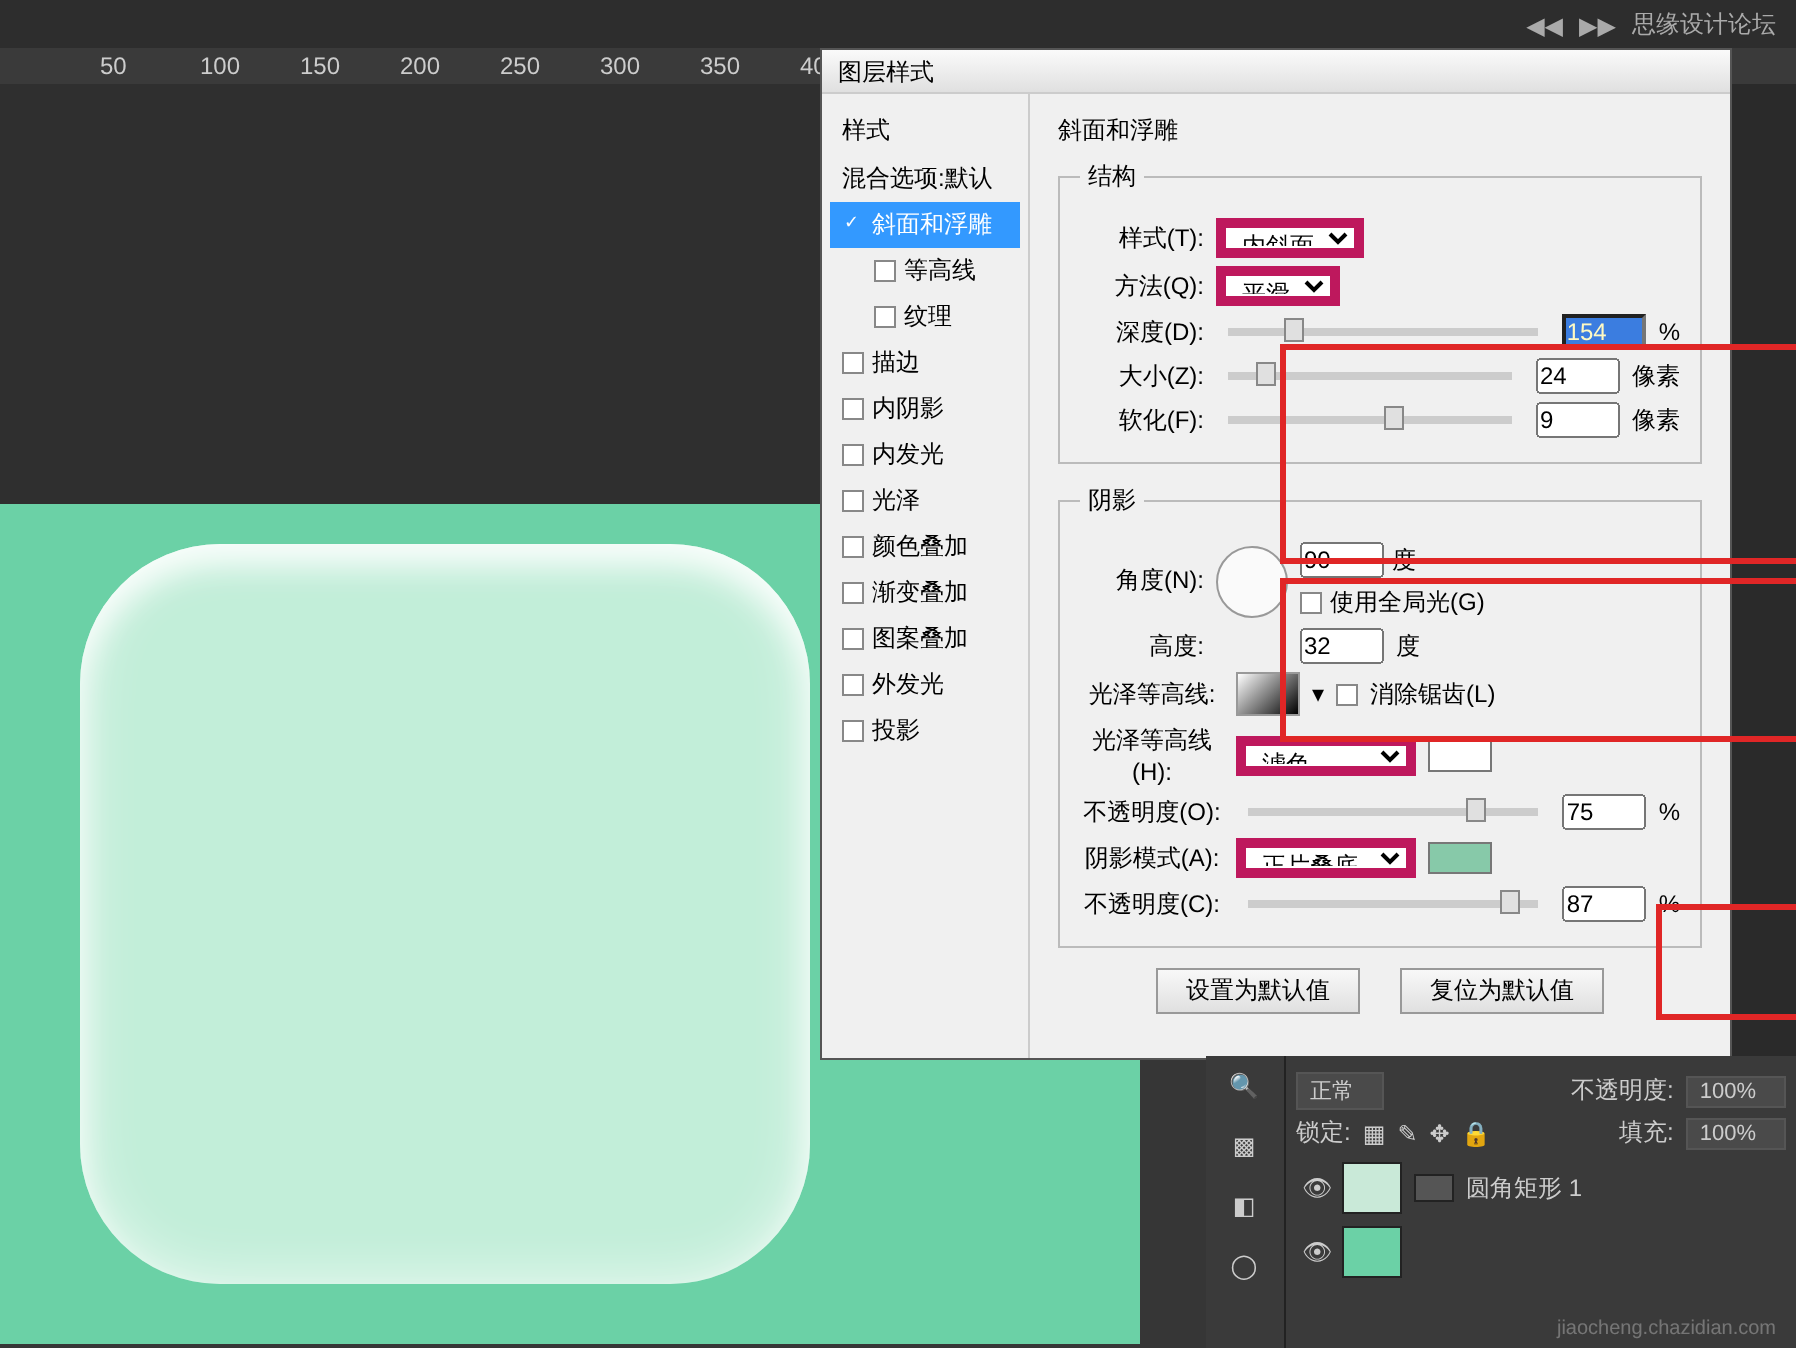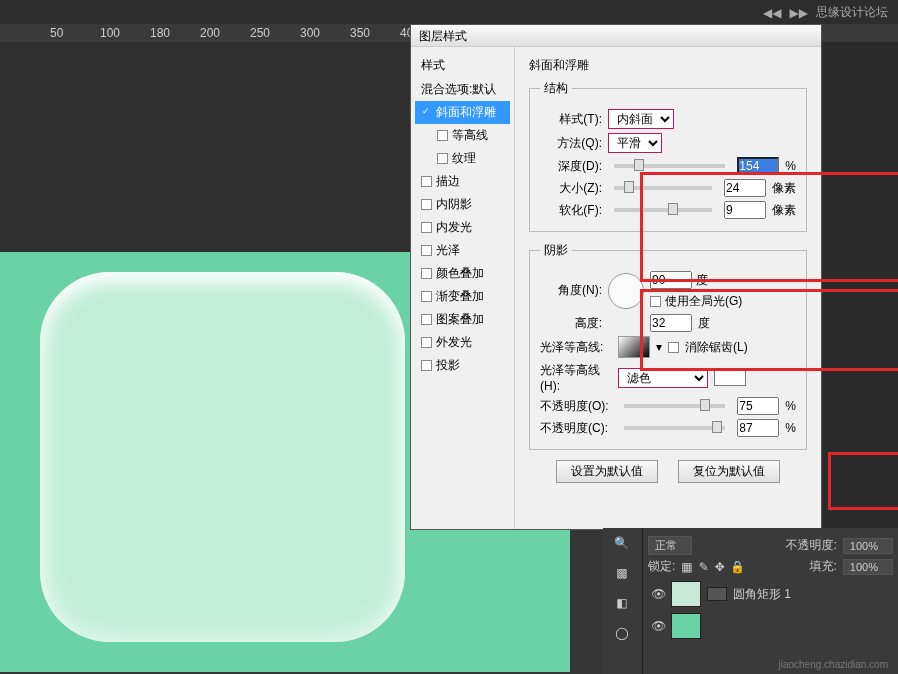--- a/index.html
+++ b/index.html
@@ -11,40 +11,40 @@
 .top-right { position: absolute; right: 10px; top: 4px; display: flex; gap: 8px; align-items: center; color: #aaa; }
 
 .ruler-h { height: 18px; background: #3a3a3a; color: #ccc; font-size: 9px; position: relative; overflow: hidden; }
 .ruler-h span { position: absolute; top: 2px; }
 
 .canvas-area { position: absolute; left: 0; top: 42px; width: 603px; height: 632px; background: #363636; }
 .canvas-dark { width: 570px; height: 210px; background: #2f2f2f; }
 .canvas-green { position: absolute; left: 0; top: 210px; width: 570px; height: 420px; background: #6bd1a6; }
 .rounded-shape { position: absolute; left: 40px; top: 20px; width: 365px; height: 370px; background: #c2eed9; border-radius: 70px; box-shadow: inset 0 0 30px rgba(255,255,255,0.7), inset 0 10px 15px rgba(255,255,255,0.8); }
 
-.dialog { position: absolute; left: 410px; top: 24px; width: 412px; height: 506px; background: #f0f0f0; border: 1px solid #555; }
+.dialog { position: absolute; left: 410px; top: 24px; width: 456px; height: 506px; background: #f0f0f0; border: 1px solid #555; }
 .dialog-title { height: 22px; background: linear-gradient(#fafafa, #e0e0e0); border-bottom: 1px solid #ccc; padding: 3px 8px; }
 .dialog-body { display: flex; height: 482px; }
 
 .style-list { width: 104px; border-right: 1px solid #ccc; padding: 6px 4px; }
 .list-header { padding: 4px 6px; }
 .list-item { padding: 3px 6px; display: flex; align-items: center; gap: 4px; cursor: pointer; }
 .list-item.selected { background: #3399ff; color: #fff; }
 .list-item.indent { padding-left: 22px; }
 .chk { width: 11px; height: 11px; border: 1px solid #888; background: #fff; display: inline-block; }
 .chk.on { background: #3399ff; border-color: #3399ff; position: relative; }
 .chk.on::after { content: "✓"; color: #fff; font-size: 9px; position: absolute; top: -2px; left: 0; }
 
 .settings { flex: 1; padding: 10px 14px; position: relative; }
 fieldset { border: 1px solid #bbb; padding: 8px 10px; margin-bottom: 10px; }
 legend { padding: 0 4px; }
 .row { display: flex; align-items: center; margin: 4px 0; gap: 6px; }
 .lbl { width: 62px; text-align: right; }
-.lbl-wide { width: 72px; text-align: left; }
-select, input[type=text] { border: 1px solid #be185d; padding: 1px 4px; font-size: 12px; background: #fff; }
+.lbl-wide { width: 72px; text-align: center; }
+select, input[type=text] { border: 5px solid #be185d; padding: 1px 4px; font-size: 12px; background: #fff; }
 select { height: 20px; }
 input.num { width: 42px; text-align: left; }
 .slider { flex: 1; height: 4px; background: #ccc; position: relative; margin: 0 6px; }
 .slider .thumb { width: 10px; height: 12px; background: #e0e0e0; border: 1px solid #888; position: absolute; top: -5px; }
 .radio { width: 11px; height: 11px; border: 1px solid #888; border-radius: 50%; display: inline-block; background: #fff; }
 .radio.on::after { content: ""; display: block; width: 5px; height: 5px; background: #3b7de0; border-radius: 50%; margin: 2px; }
 .dial { width: 36px; height: 36px; border: 1px solid #999; border-radius: 50%; background: #fafafa; }
 .swatch { width: 32px; height: 16px; border: 1px solid #777; display: inline-block; }
 .swatch.white { background: #fff; }
 .swatch.green { background: #87c9a9; }
@@ -77,21 +77,21 @@
   <div class="top-right">
     <span>◀◀</span>
     <span>▶▶</span>
     <span>思缘设计论坛</span>
   </div>
 </div>
 
 <div class="ruler-h">
   <span style="left:50px">50</span>
   <span style="left:100px">100</span>
-  <span style="left:150px">180</span>
+  <span style="left:150px">150</span>
   <span style="left:200px">200</span>
   <span style="left:250px">250</span>
   <span style="left:300px">300</span>
   <span style="left:350px">350</span>
   <span style="left:400px">400</span>
 </div>
 
 <div class="canvas-area">
   <div class="canvas-dark"></div>
   <div class="canvas-green">
@@ -232,20 +232,25 @@
           <select style="width:90px"><option>滤色</option></select>
           <span class="swatch white"></span>
         </div>
         <div class="row">
           <span class="lbl-wide">不透明度(O):</span>
           <div class="slider">
               <div class="thumb" style="left:75%"></div>
             </div>
           <input class="num" value="75" style="">
           <span>%</span>
+        </div>
+        <div class="row">
+          <span class="lbl-wide">阴影模式(A):</span>
+          <select style="width:90px"><option>正片叠底</option></select>
+          <span class="swatch green"></span>
         </div>
         <div class="row">
           <span class="lbl-wide">不透明度(C):</span>
           <div class="slider">
               <div class="thumb" style="left:87%"></div>
             </div>
           <input class="num" value="87" style="">
           <span>%</span>
         </div>
       </fieldset>

